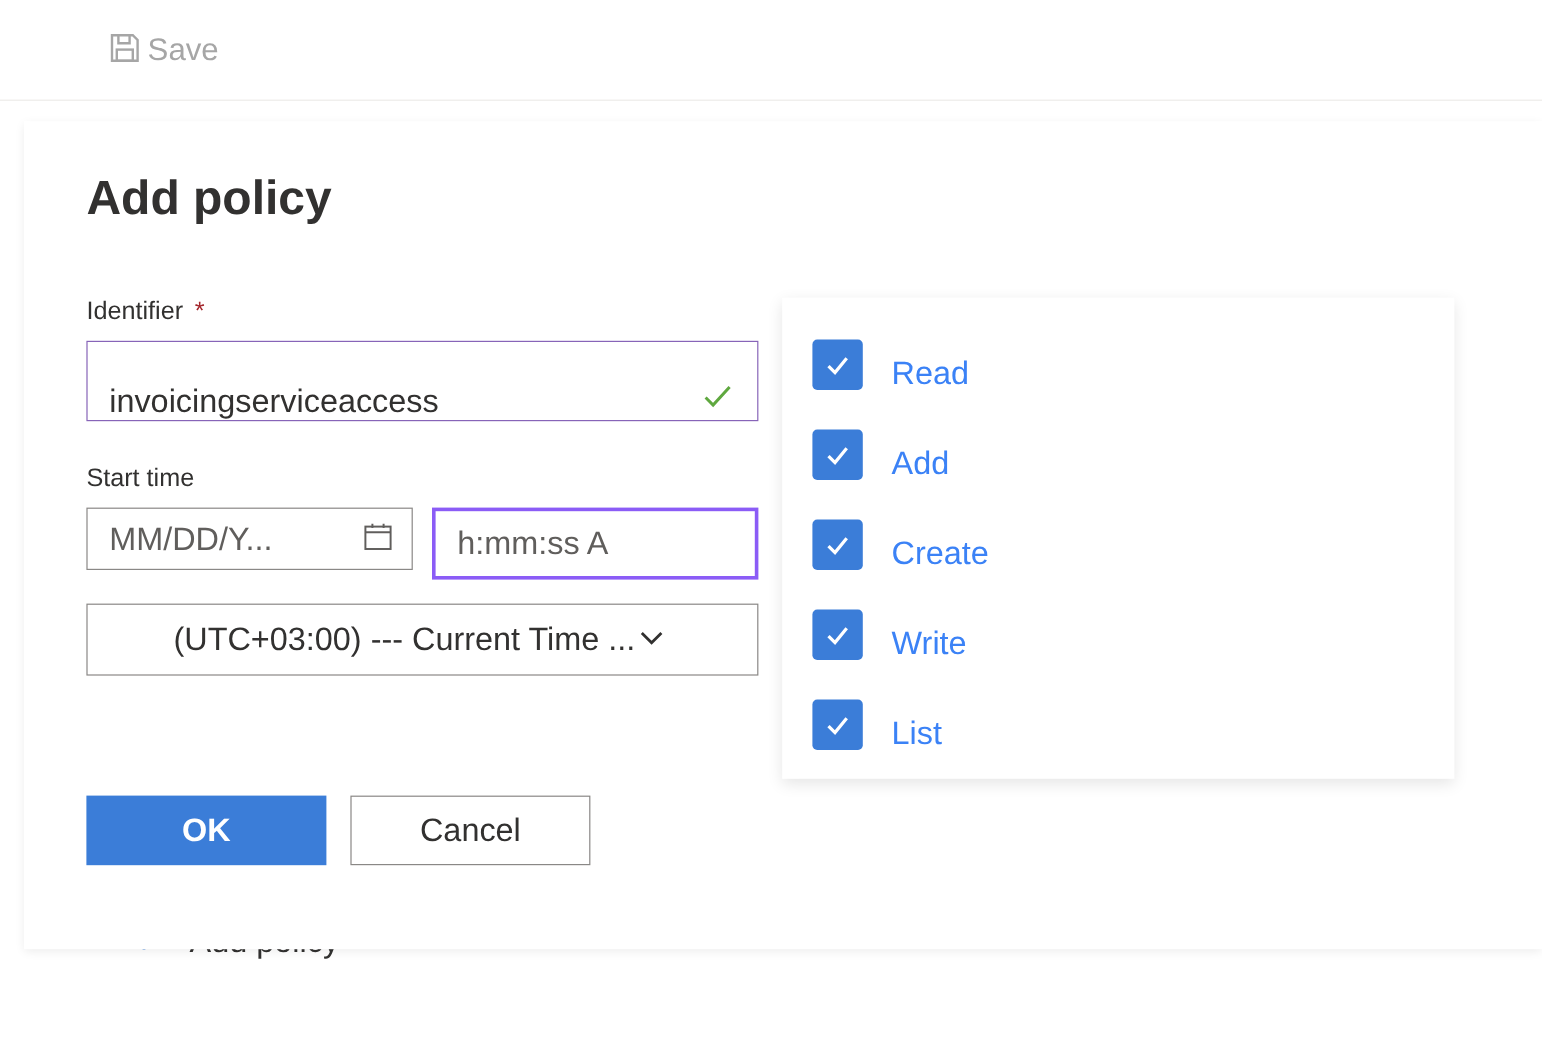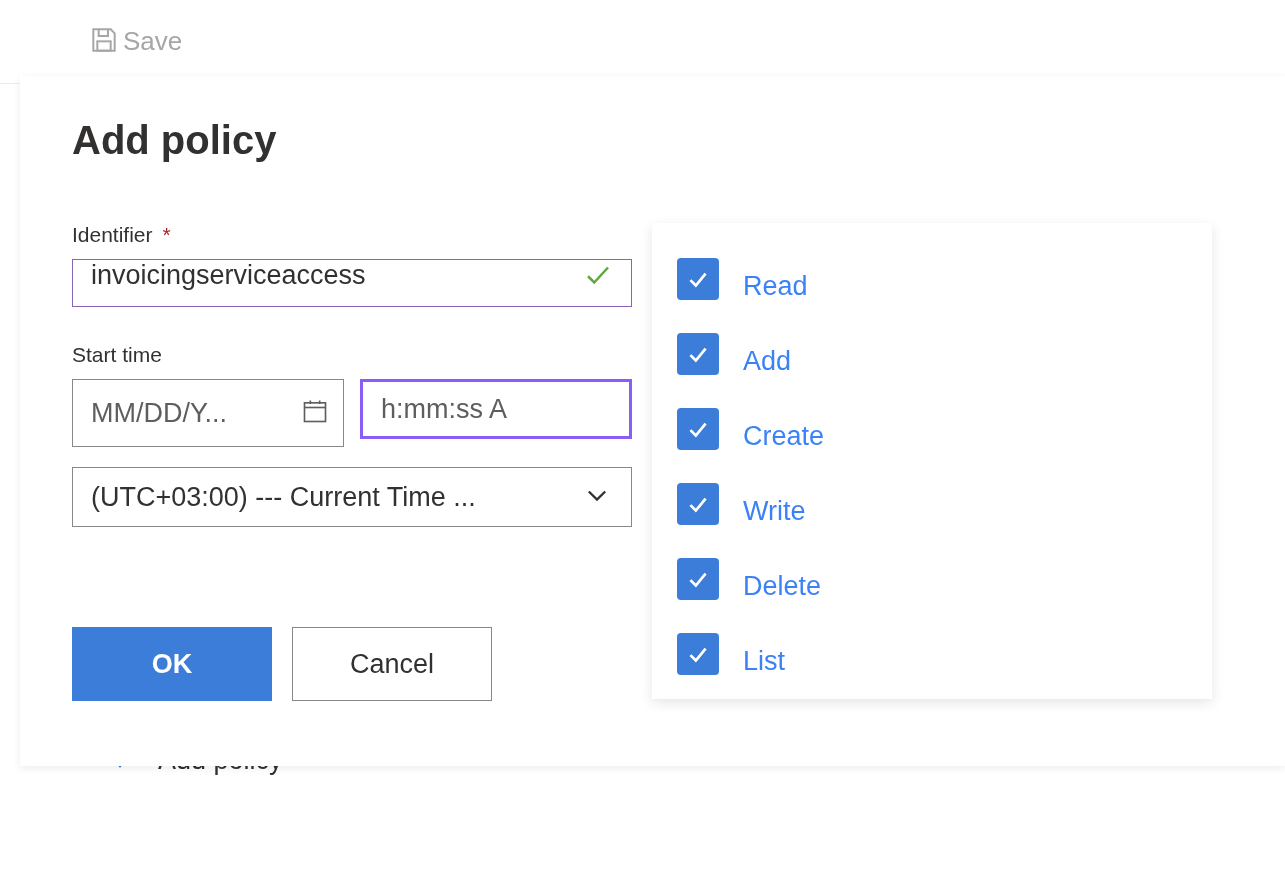--- a/index.html
+++ b/index.html
@@ -31,21 +31,21 @@
       border: none;
       cursor: pointer;
     }
     .save-label {
       font-size: 26px;
       color: #a6a6a6;
       font-weight: 400;
     }
     .panel {
       position: absolute;
-      top: 76px;
+      top: 101px;
       left: 20px;
       right: 0;
       background: #fff;
       box-shadow: 0 2px 8px rgba(0,0,0,0.08);
       padding: 42px 52px 50px 52px;
       min-height: 690px;
     }
     .panel-title {
       font-size: 40px;
       font-weight: 600;
@@ -68,23 +68,23 @@
       display: block;
       font-weight: 400;
     }
     .required {
       color: #a4262c;
       margin-left: 4px;
     }
     .text-input-wrap {
       position: relative;
       border: 1px solid #605e5c;
-      height: 48px;
-      display: flex;
-      align-items: flex-start;
+      height: 67px;
+      display: flex;
+      align-items: flex-end;
       padding: 0 18px;
     }
     .validated {
       border-color: #8764b8;
     }
     .text-input {
       border: none;
       outline: none;
       font-size: 27px;
       width: 100%;
@@ -97,21 +97,21 @@
     .check-icon {
       flex-shrink: 0;
     }
     .datetime-row {
       display: flex;
       gap: 16px;
       margin-bottom: 20px;
     }
     .date-input-wrap {
       border: 1px solid #8a8886;
-      height: 68px;
+      height: 52px;
       display: flex;
       align-items: center;
       padding: 0 14px 0 18px;
       flex: 0 0 272px;
       gap: 8px;
       justify-content: flex-end;
     }
     .time-input-wrap {
       border: 3px solid #8b5cf6;
       height: 60px;
@@ -119,21 +119,21 @@
       align-items: center;
       padding: 0 18px;
       flex: 1;
     }
     .tz-select-wrap {
       border: 1px solid #8a8886;
       height: 60px;
       display: flex;
       align-items: center;
       padding: 0 20px 0 18px;
-      justify-content: space-between;
+      justify-content: center;
       cursor: pointer;
     }
     .tz-text {
       font-size: 27px;
       color: #323130;
       white-space: nowrap;
       overflow: hidden;
       text-overflow: ellipsis;
     }
     .truncate {
@@ -185,21 +185,21 @@
       font-size: 27px;
       color: #3b82f6;
       margin-top: 16px;
     }
     .button-row {
       display: flex;
       gap: 20px;
       margin-top: 64px;
     }
     .btn {
-      height: 74px;
+      height: 58px;
       width: 200px;
       font-size: 27px;
       font-weight: 600;
       border: none;
       cursor: pointer;
       display: flex;
       align-items: center;
       justify-content: center;
     }
     .btn-primary {
@@ -346,28 +346,20 @@
                 </svg>
             </div>
             <span class="perm-label">Write</span>
           </div>
           <div class="perm-item">
             <div class="checkbox">
               <svg width="26" height="26" viewBox="0 0 24 24" fill="none" stroke="#fff" stroke-width="2.5">
                   <polyline points="5,13 10,18 19,7"></polyline>
                 </svg>
             </div>
-            <span class="perm-label">Delete</span>
-          </div>
-          <div class="perm-item">
-            <div class="checkbox">
-              <svg width="26" height="26" viewBox="0 0 24 24" fill="none" stroke="#fff" stroke-width="2.5">
-                  <polyline points="5,13 10,18 19,7"></polyline>
-                </svg>
-            </div>
             <span class="perm-label">List</span>
           </div>
         </div>
       </div>
     </div>
   </div>
 
   <div class="bg-add-policy">
     <span>
       <svg width="28" height="28" viewBox="0 0 24 24" fill="none" stroke="#3b7dd8" stroke-width="2">

